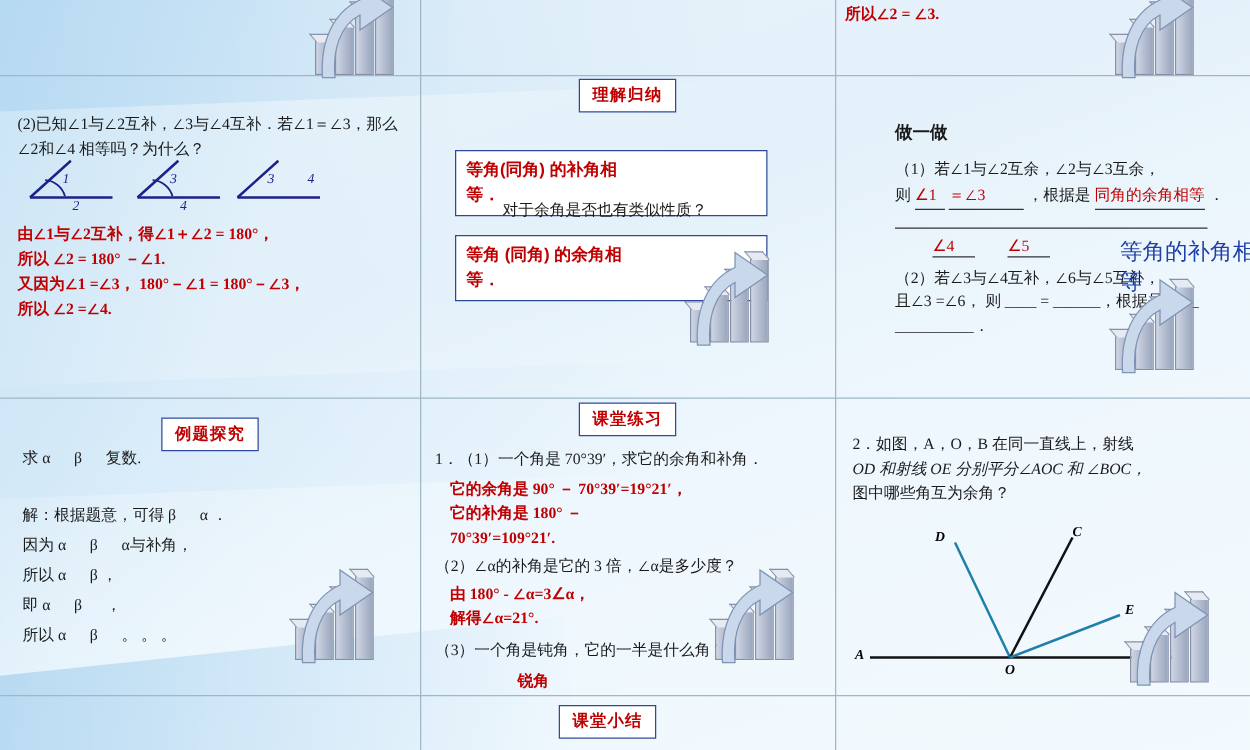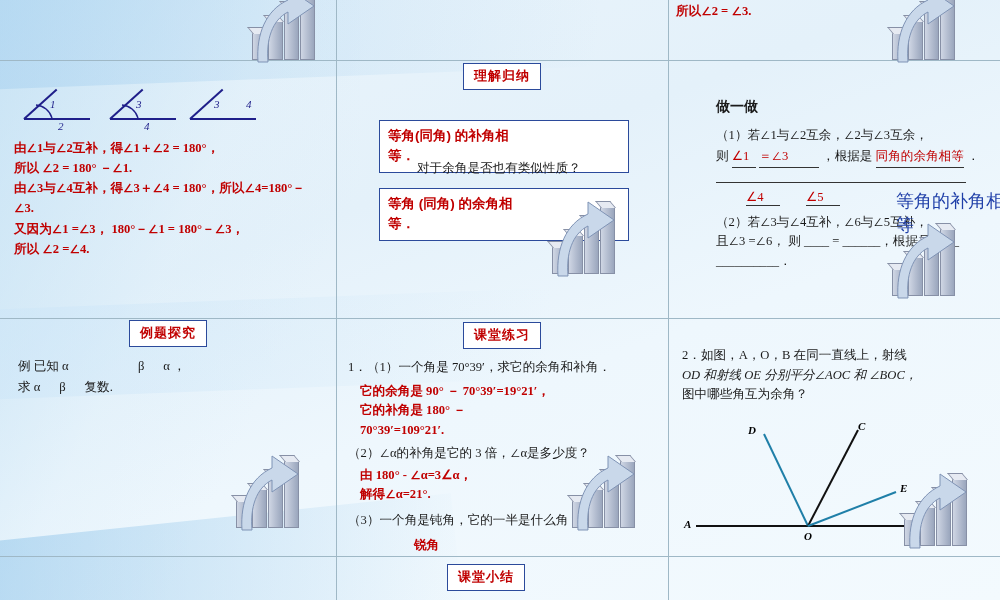--- a/index.html
+++ b/index.html
@@ -136,20 +136,21 @@
   </div>
 </div>
 
 <div class="cell" style="left:336px;top:60px;width:332px;height:34px">
   <div class="banner-wrap" style="top:3px">
     <span class="banner">理解归纳</span>
   </div>
 </div>
 
 <div class="cell" style="left:14px;top:90px;width:310px;">
+  <div class="txt">(2)已知∠1与∠2互补，∠3与∠4互补．若∠1＝∠3，那么∠2和∠4 相等吗？为什么？</div>
 
   <div style="position:relative;height:40px;margin-top:6px">
 
     <div class="figline" style="left:10px;top:22px;width:66px;"></div>
     <div class="figline" style="left:10px;top:22px;width:44px;transform:rotate(-42deg)"></div>
     <svg style="position:absolute;left:10px;top:6px" width="40" height="22">
       <path d="M28 16 A18 18 0 0 0 12 3" fill="none" stroke="#1f1f8a" stroke-width="1.4"></path>
     </svg>
     <span class="figlabel" style="left:36px;top:2px;color:#1f1f8a">1</span>
     <span class="figlabel" style="left:44px;top:24px;color:#1f1f8a">2</span>
@@ -164,27 +165,26 @@
 
     <div class="figline" style="left:176px;top:22px;width:66px;"></div>
     <div class="figline" style="left:176px;top:22px;width:44px;transform:rotate(-42deg)"></div>
     <span class="figlabel" style="left:200px;top:2px;color:#1f1f8a">3</span>
     <span class="figlabel" style="left:232px;top:2px;color:#1f1f8a">4</span>
   </div>
 
   <div class="txt red bold" style="margin-top:2px;line-height:1.6">
     <div>由∠1与∠2互补，得∠1＋∠2 = 180°，</div>
     <div>所以 ∠2 = 180° －∠1.</div>
-    <div>由∠3与∠4互补，得∠3＋∠4 = 180°，所以∠4=180°－∠3.</div>
     <div>又因为∠1 =∠3， 180°－∠1 = 180°－∠3，</div>
     <div>所以 ∠2 =∠4.</div>
   </div>
 </div>
 
-<div class="cell" style="left:379px;top:120px;width:250px;">
+<div class="cell" style="left:364px;top:120px;width:250px;">
   <div class="stmt">
     <div>等角(同角)            的补角相</div>
     <div>等．</div>
   </div>
   <div class="txt" style="margin:-14px 14px 10px 38px">对于余角是否也有类似性质？</div>
   <div class="stmt" style="margin-top:8px">
     <div>等角 (同角)            的余角相</div>
     <div>等．</div>
   </div>
 </div>
@@ -246,35 +246,41 @@
   <div class="bar" style="left:52px;width:13px;height:66px">
       <i></i>
     </div>
   <div class="arrow" style="left:2px;top:2px">
     <svg width="70" height="80" viewBox="0 0 70 80">
       <path d="M8 78 C6 50 16 26 38 16 L38 4 L64 22 L38 40 L38 28 C22 36 16 56 18 78 Z" fill="#c9d8ea" stroke="#7f93b5" stroke-width="1"></path>
     </svg>
   </div>
 </div>
 
-<div class="cell" style="left:0;top:316px;width:336px;height:32px">
+<div class="cell" style="left:0;top:330px;width:336px;height:32px">
   <div class="banner-wrap" style="top:4px">
     <span class="banner">例题探究</span>
   </div>
 </div>
 <div class="cell" style="left:336px;top:318px;width:332px;height:32px">
   <div class="banner-wrap" style="top:4px">
     <span class="banner">课堂练习</span>
   </div>
 </div>
 
 <div class="cell" style="left:18px;top:356px;width:300px">
   <div class="txt" style="line-height:1.7">
-    <div>例 已知 α 　　　　　 β 　 α ，</div>
     <div>求 α 　 β 　 复数.</div>
+  </div>
+  <div class="txt" style="margin-top:24px;line-height:1.9">
+    <div>解：根据题意，可得 β 　 α ．</div>
+    <div>因为 α 　 β 　 α与补角，</div>
+    <div>所以 α 　 β ，</div>
+    <div>即 α 　 β 　 ，</div>
+    <div>所以 α 　 β 　 。 。 。</div>
   </div>
 </div>
 
 <div class="clip" style="left:232px;top:450px">
   <div class="bar" style="left:4px;width:13px;height:26px">
       <i></i>
     </div>
   <div class="bar" style="left:20px;width:13px;height:38px">
       <i></i>
     </div>

